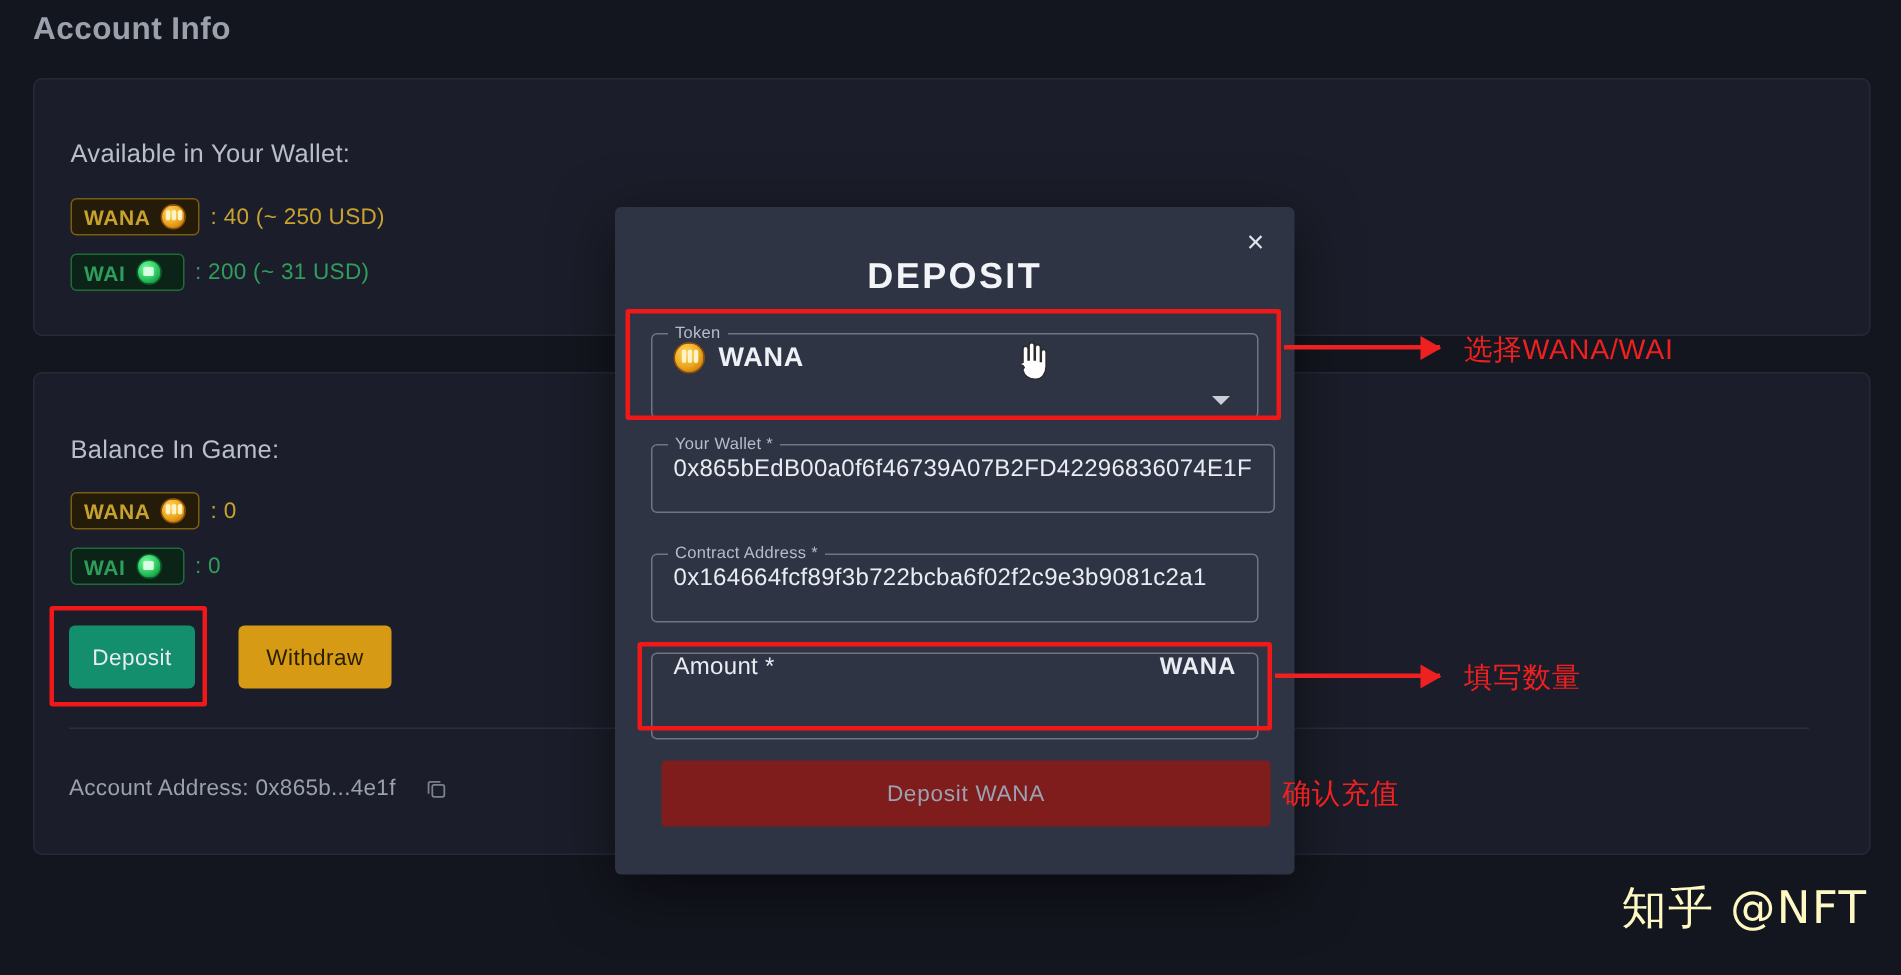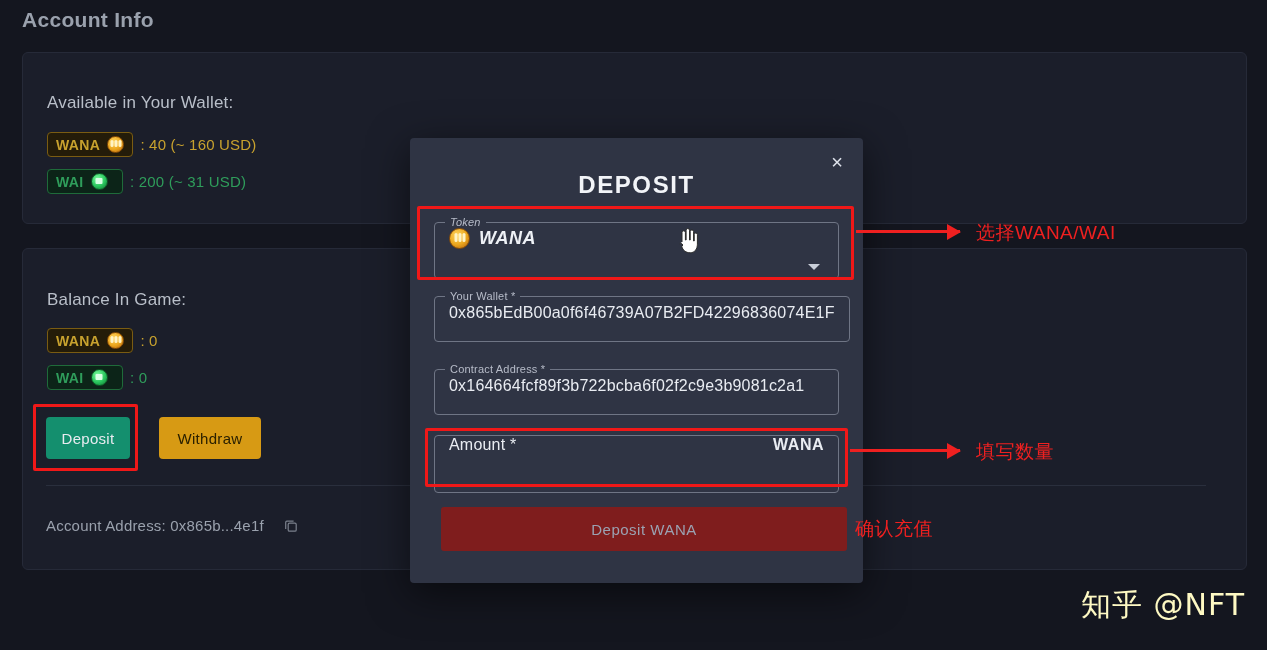--- a/index.html
+++ b/index.html
@@ -205,21 +205,21 @@
     color: #e9ecf2;
     letter-spacing: 0.2px;
     white-space: nowrap;
   }
   .field-placeholder {
     font-size: 16px;
     color: #e9ecf2;
     letter-spacing: 0.2px;
   }
 
-  #field-token { top: 78px; height: 63px; font-style: italic; }
+  #field-token { top: 78px; height: 63px; }
   #field-token .field-body { padding-bottom: 16px; }
   #field-wallet { top: 152px; height: 52px; }
   #field-contract { top: 225px; height: 52px; }
   #field-amount { top: 297px; height: 58px; }
   #field-amount .field-body { justify-content: space-between; padding-bottom: 16px; }
 
   .token-selected { display: flex; align-items: center; gap: 9px; }
   .token-selected .coin { width: 21px; height: 21px; }
   .token-selected .token-name {
     font-size: 18px;
@@ -319,21 +319,21 @@
 
 
   <div class="panel" id="panel-wallet">
     <div class="panel-label" style="left:24px; top:40px;">Available in Your Wallet:</div>
 
     <div class="token-row" style="left:24px; top:79px;">
       <span class="token-chip chip-wana chip-wana-wide">
         <span>WANA</span>
         <span class="coin coin-gold"></span>
       </span>
-      <span class="token-value value-wana">: 40 (~ 160 USD)</span>
+      <span class="token-value value-wana">: 40 (~ 250 USD)</span>
     </div>
 
     <div class="token-row" style="left:24px; top:116px;">
       <span class="token-chip chip-wai chip-wai-wide">
         <span>WAI</span>
         <span class="coin coin-green"></span>
       </span>
       <span class="token-value value-wai">: 200 (~ 31 USD)</span>
     </div>
   </div>

